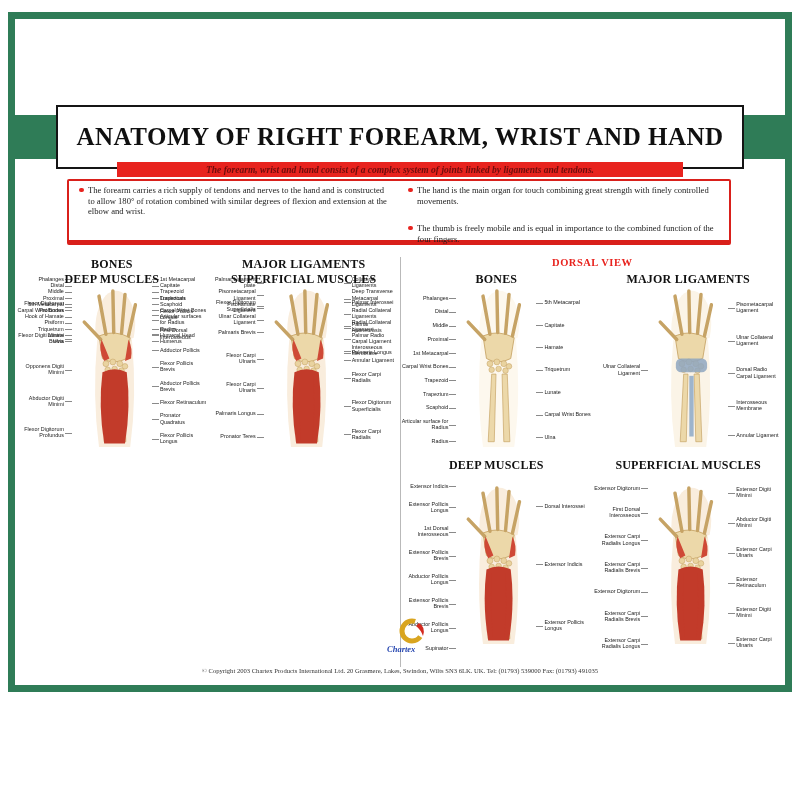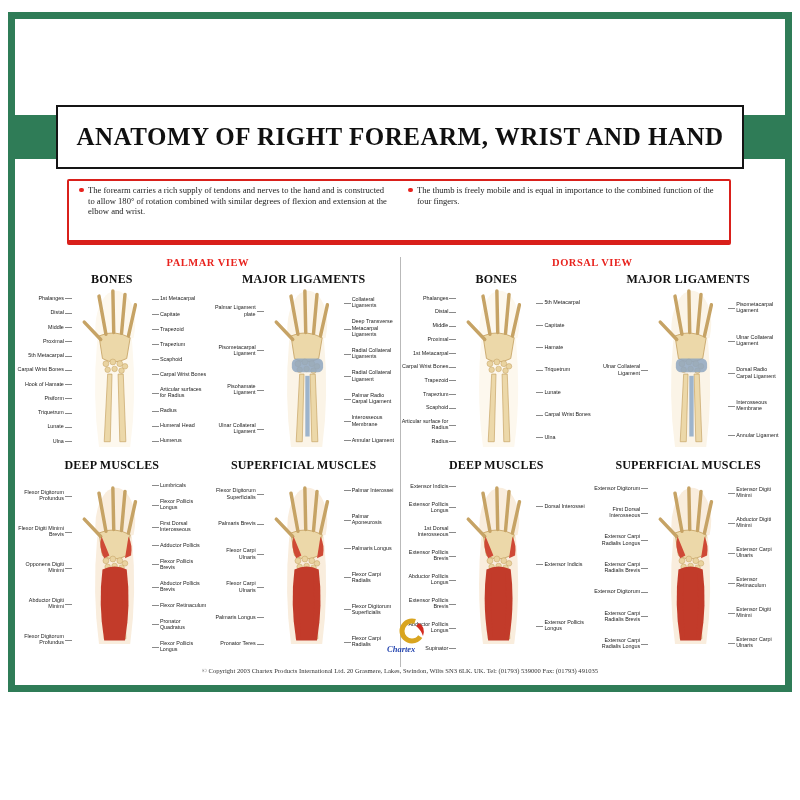--- a/index.html
+++ b/index.html
@@ -103,34 +103,37 @@
 <div class="stage">
   <div class="poster">
     <div class="poster-inner">
 
       <div class="title-band">
         <div class="title-box">
           <h1>ANATOMY  OF RIGHT FOREARM, WRIST AND HAND</h1>
         </div>
       </div>
 
+      <div class="banner">
+        <span>The forearm, wrist and hand consist of a complex system of joints linked by ligaments and tendons.</span>
+      </div>
 
       <div class="intro-box">
         <div class="intro-col">
             <div class="bullet">The forearm carries a rich supply of tendons and nerves to the hand and is constructed to allow 180° of rotation combined with similar degrees of flexion and extension at the elbow and wrist.</div>
           </div>
         <div class="intro-col">
+            <div class="bullet">The hand is the main organ for touch combining great strength with finely controlled movements.</div>
             <div class="bullet">The thumb is freely mobile and is equal in importance to the combined function of the four fingers.</div>
           </div>
       </div>
 
       <div class="content">
 
         <div class="half">
-          <div class="view-title">PALMAR VIEW</div>
 
           <section class="panel">
             <h3 class="panel-title">BONES</h3>
             <div class="panel-body">
               <div class="labels left">
                   <div class="lbl">Phalanges</div>
                   <div class="lbl">Distal</div>
                   <div class="lbl">Middle</div>
                   <div class="lbl">Proximal</div>
                   <div class="lbl">5th Metacarpal</div>

